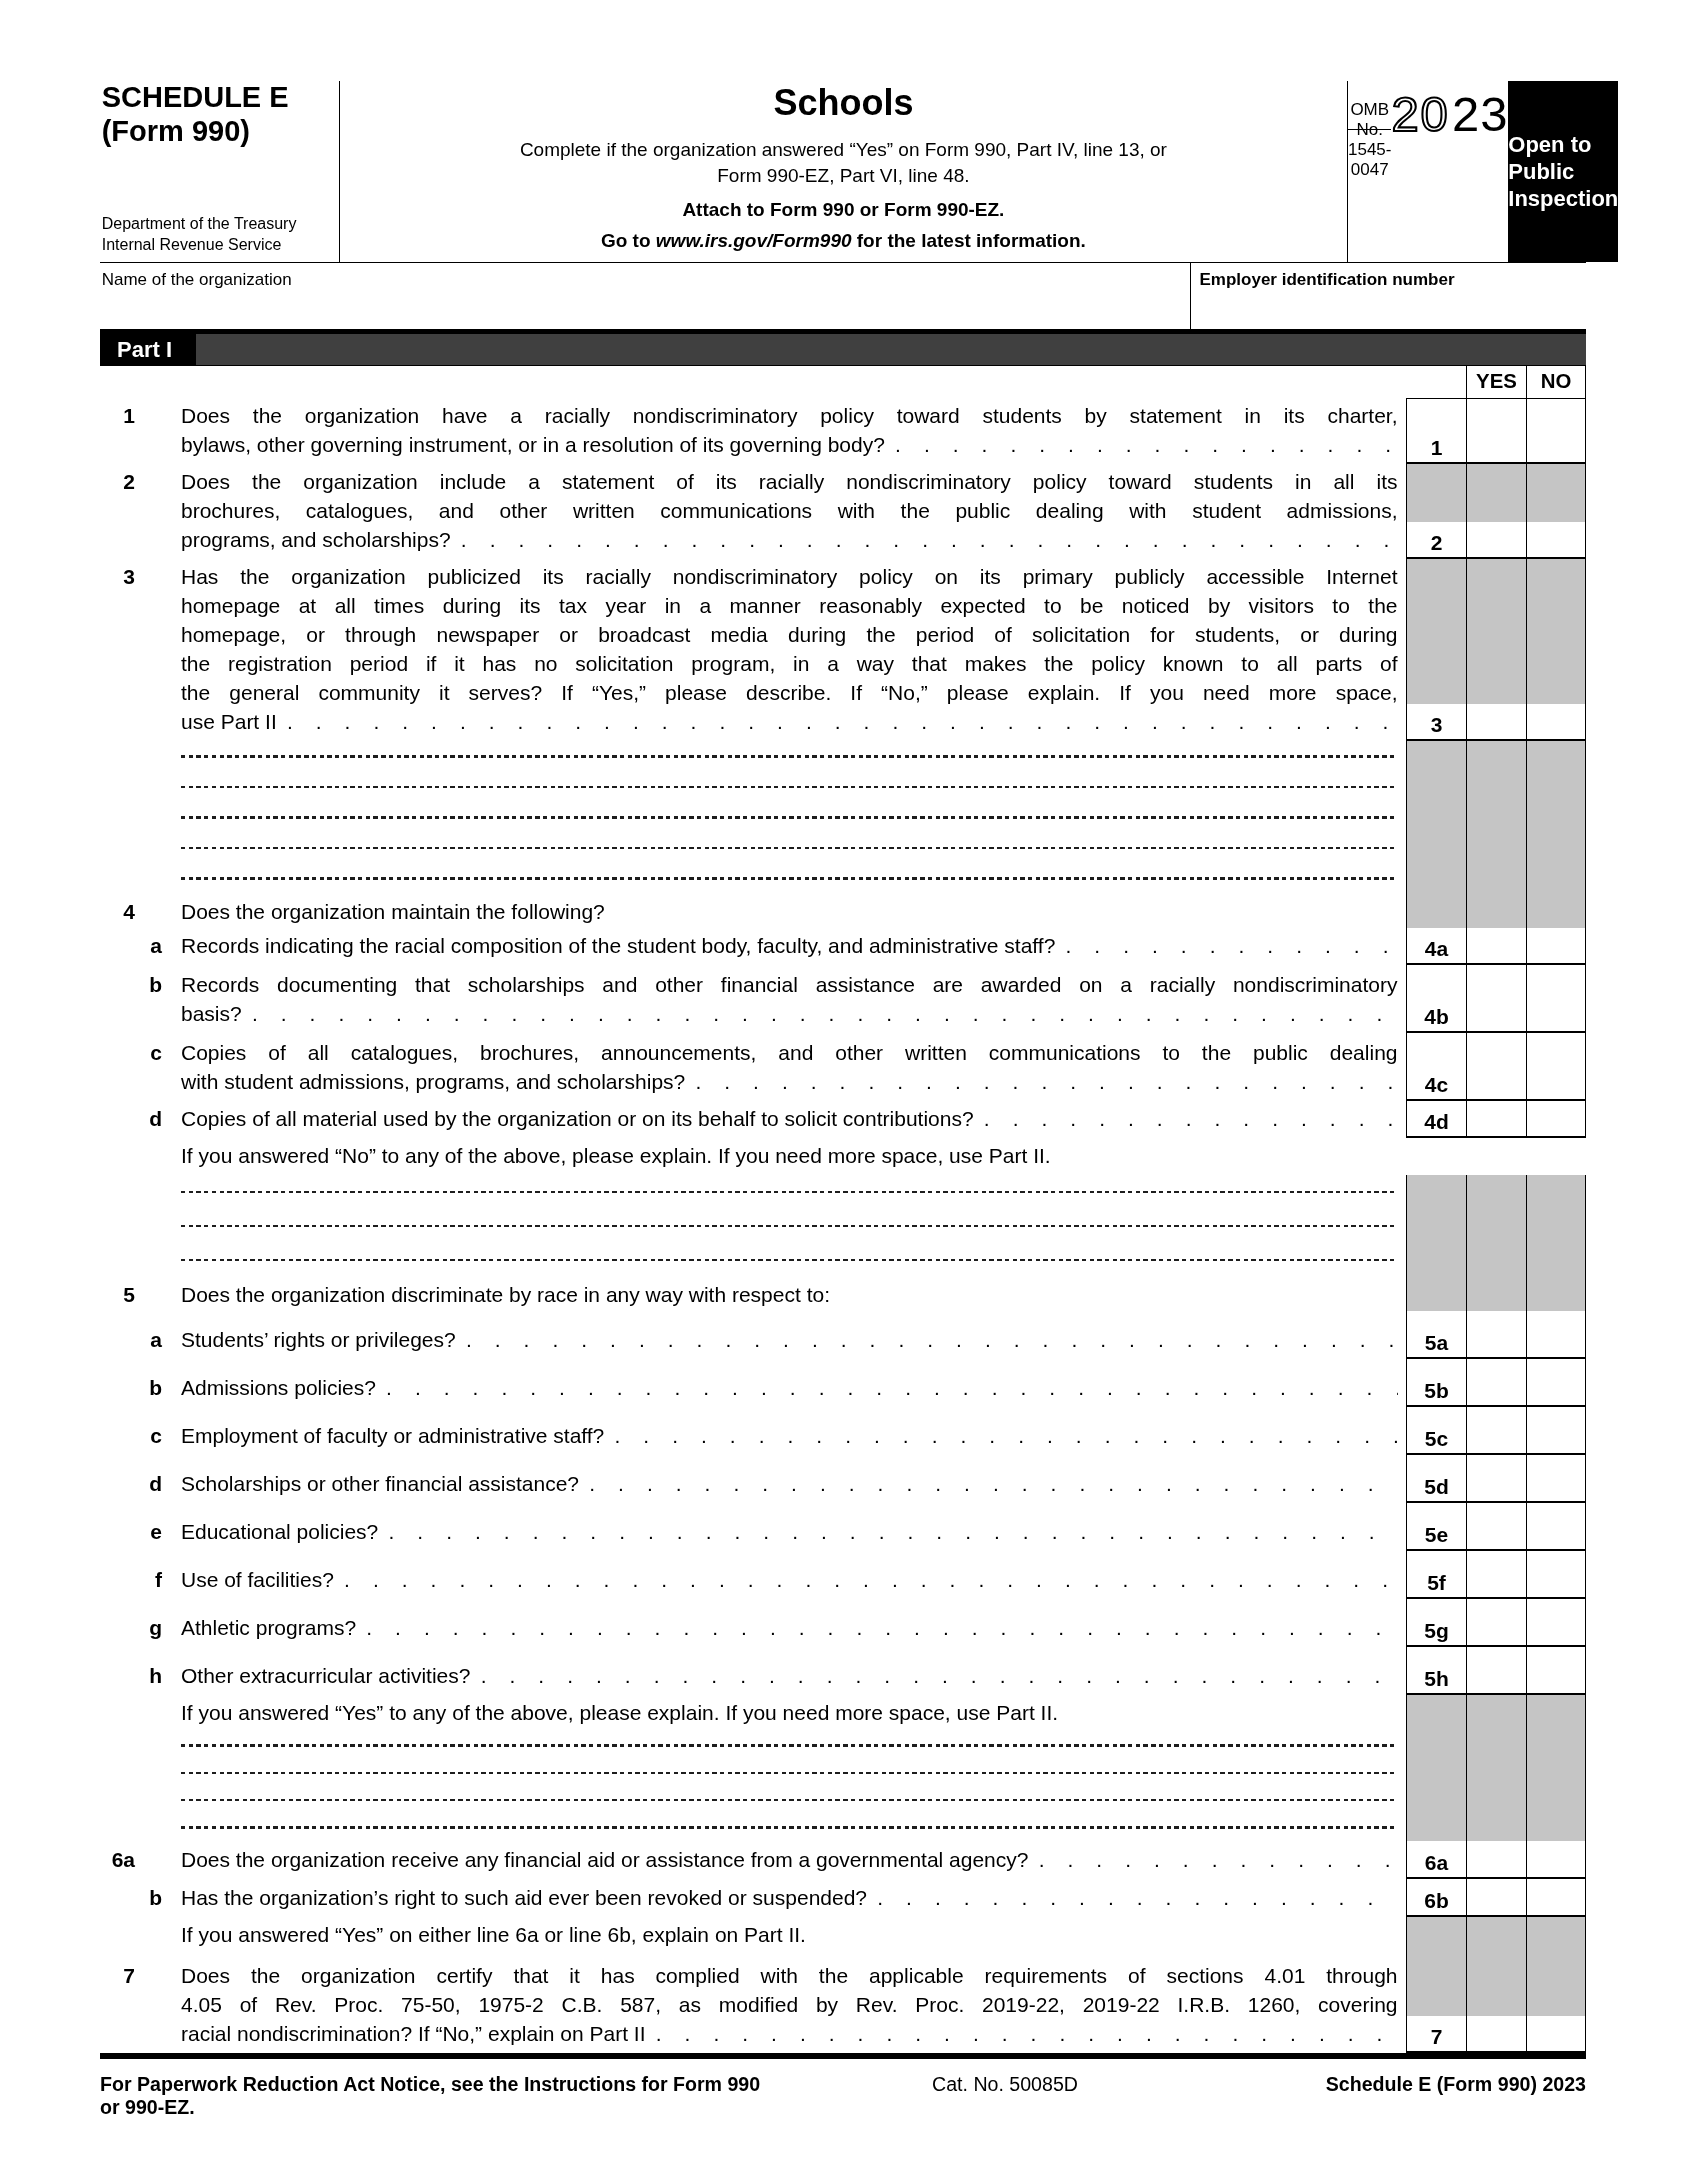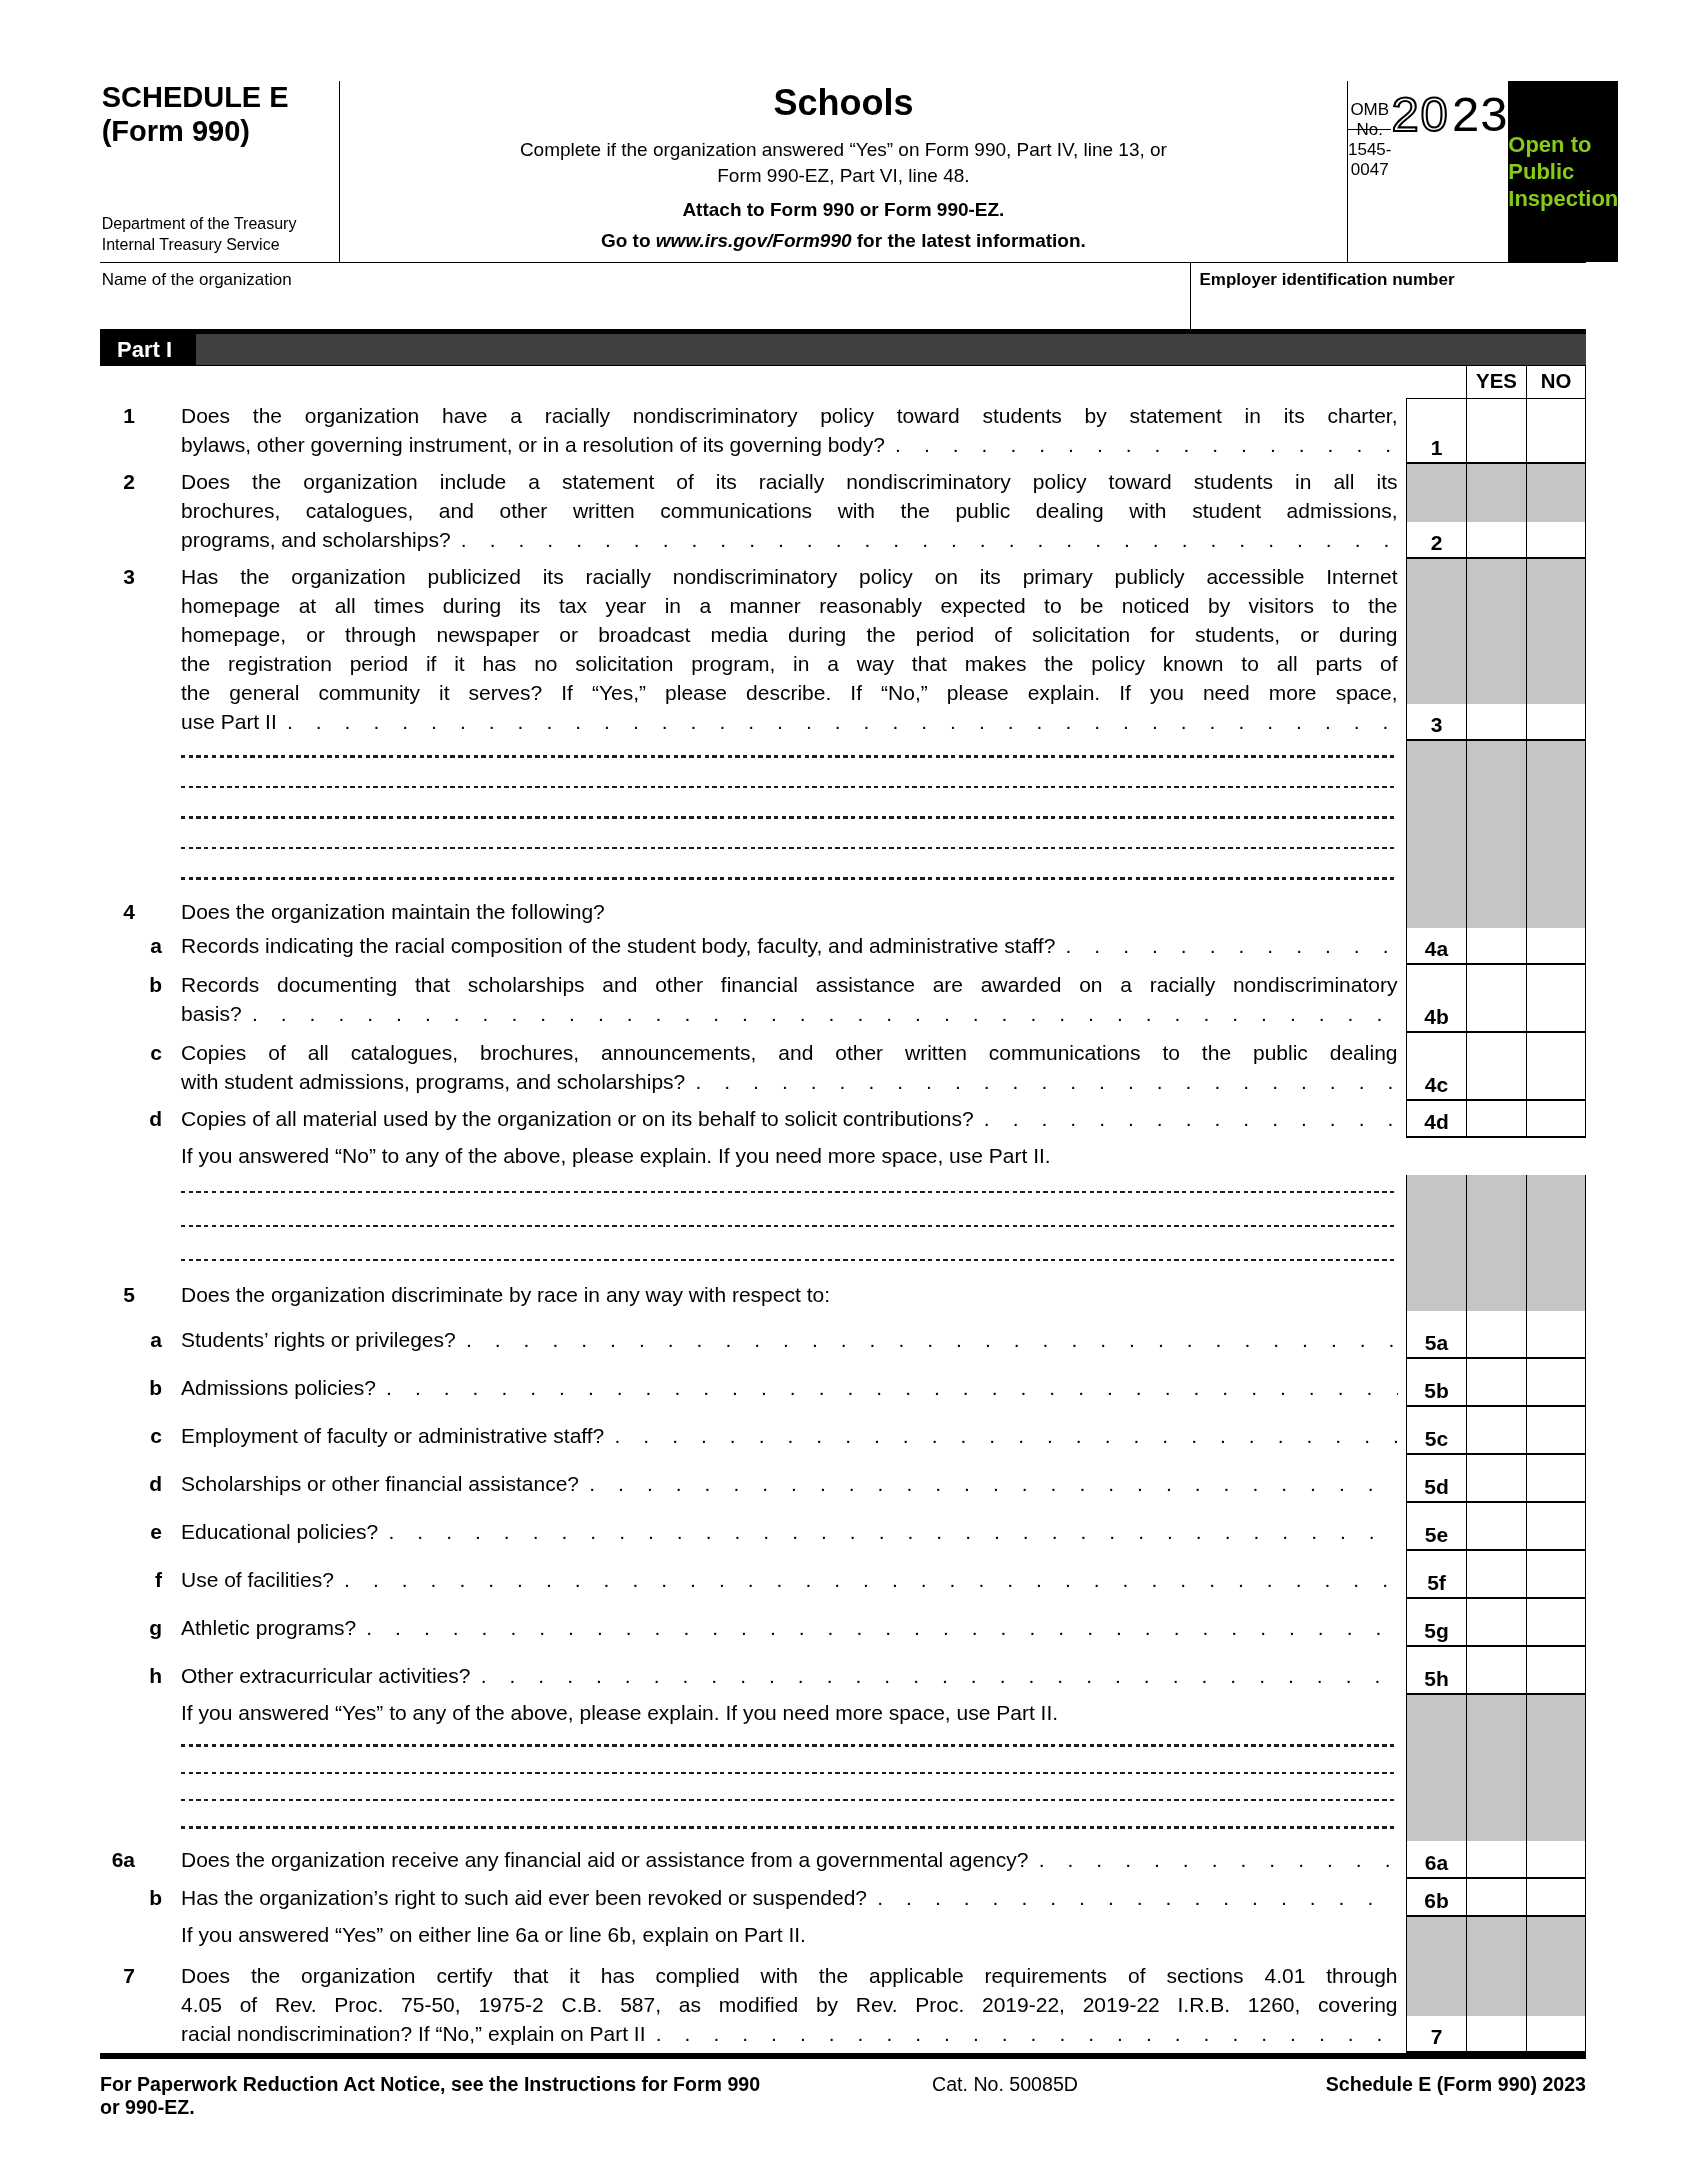--- a/index.html
+++ b/index.html
@@ -24,21 +24,21 @@
   .goto{font-size:19px;font-weight:bold;margin-top:6.8px;line-height:24px;}
   .url{font-style:italic;}
   .hdr-right{width:239px;border-left:1.7px solid #000;box-sizing:border-box;
     display:flex;flex-direction:row;}
   .omb{height:49px;border-bottom:1.7px solid #000;box-sizing:border-box;
     text-align:center;font-size:17px;padding-top:19px;}
   .year{height:66px;display:flex;align-items:center;justify-content:center;
     font-size:49px;font-weight:400;line-height:51px;}
   .y-outline{color:#fff;-webkit-text-stroke:2.1px #000;letter-spacing:1.7px;}
   .y-solid{color:#000;margin-left:2.6px;letter-spacing:0.9px;}
-  .openbox{flex:1;background:#000;color:#84cc16;display:flex;flex-direction:column;
+  .openbox{flex:1;background:#000;color:#ffffff;display:flex;flex-direction:column;
     align-items:center;justify-content:center;font-size:22px;font-weight:bold;line-height:27px;}
 
   
   .namerow{display:flex;height:66px;border-bottom:5.1px solid #000;}
   .nr-left{flex:1;padding:6.8px 0 0 1.7px;font-size:17px;}
   .nr-right{width:396px;border-left:1.7px solid #000;box-sizing:border-box;
     padding:6.8px 0 0 8.5px;font-size:17px;font-weight:bold;}
 
   
   .partbar{height:31px;border-bottom:1.7px solid #000;position:relative;background:#404040;}
@@ -94,21 +94,21 @@
 <body>
 
 <div class="wrap">
 
   <div class="hdr">
     <div class="hdr-left">
       <div class="sched">SCHEDULE E</div>
       <div class="formno">(Form 990)</div>
       <div class="dept">
         <div>Department of the Treasury</div>
-        <div>Internal Treasury Service</div>
+        <div>Internal Revenue Service</div>
       </div>
     </div>
     <div class="hdr-center">
       <div class="title">Schools</div>
       <div class="sub">
         <span>Complete if the organization answered “Yes” on Form 990, Part IV, line 13, or</span><br>
         <span>Form 990-EZ, Part VI, line 48.</span>
       </div>
       <div class="attach">Attach to Form 990 or Form 990-EZ.</div>
       <div class="goto">

